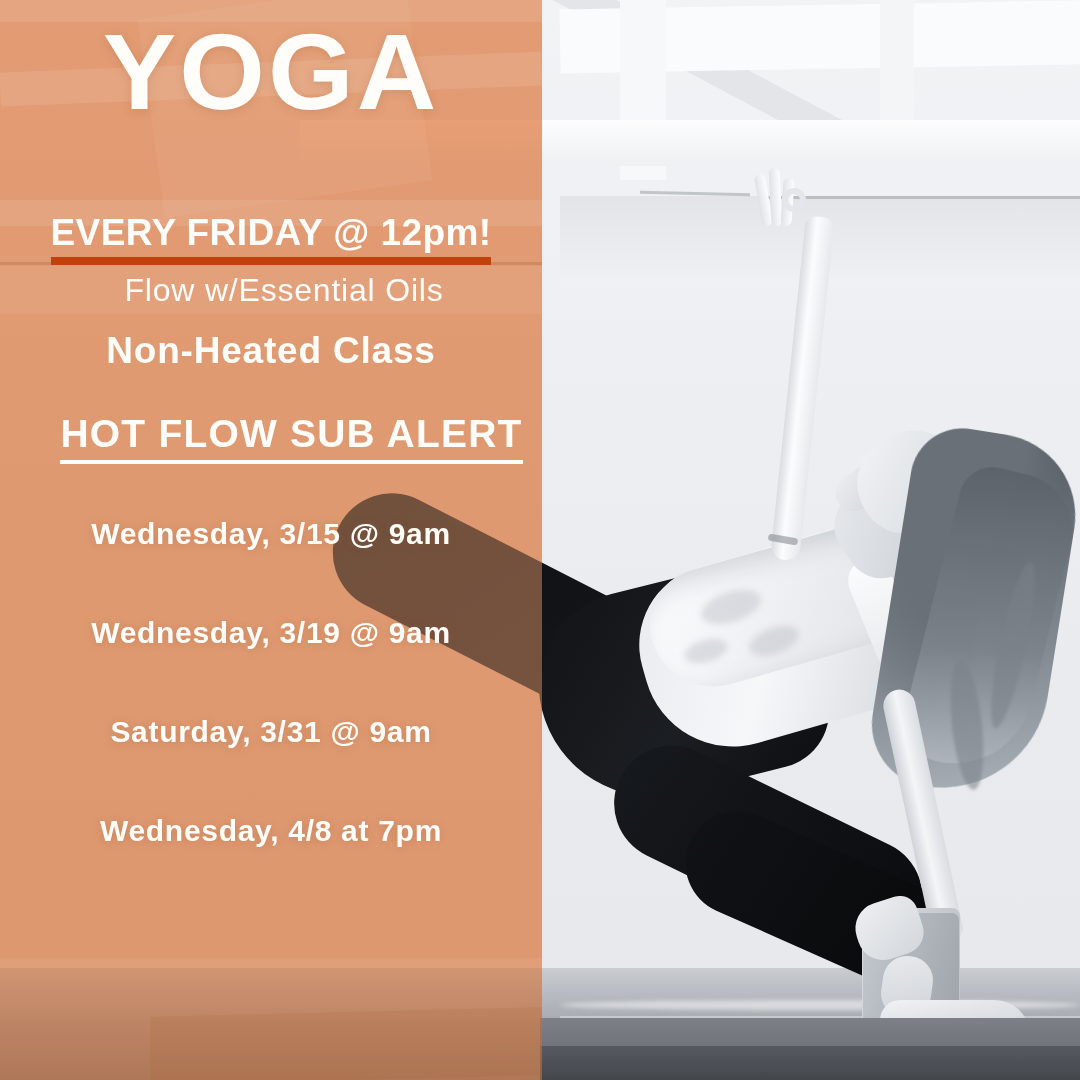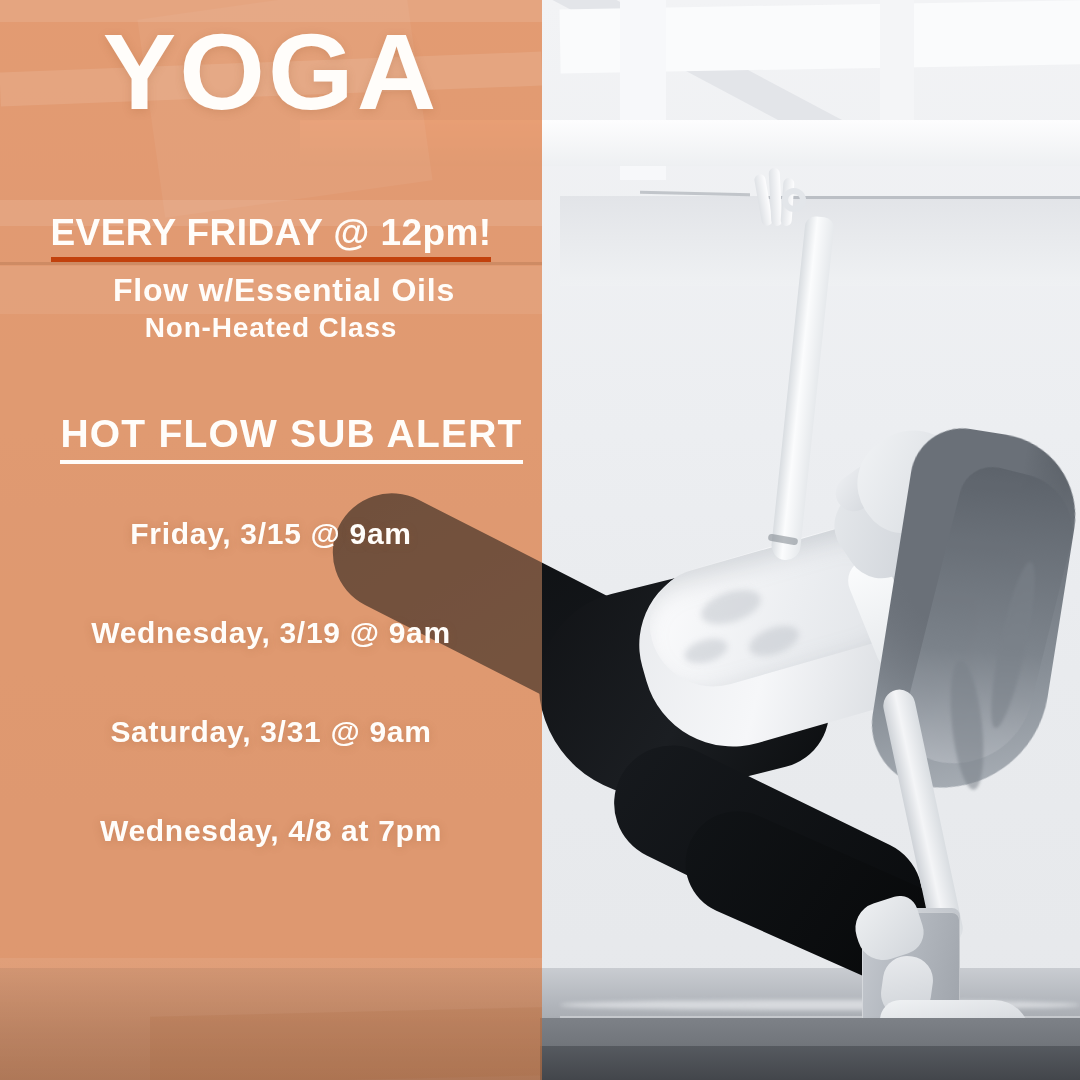--- a/index.html
+++ b/index.html
@@ -262,29 +262,29 @@
     position:absolute; left:0; top:143px; width:542px;
     font-size:25px; font-weight:700; letter-spacing:3.6px;
     text-shadow:0 1px 6px rgba(150,85,45,.22);
   }
 
   .friday{
     position:absolute; left:0; top:212px; width:542px;
     font-size:37px; font-weight:700; letter-spacing:.4px;
   }
   .friday span.u{
-    border-bottom:5px solid #c2410c; padding-bottom:4px;
+    border-bottom:8px solid #c2410c; padding-bottom:4px;
   }
   .sub1{
     position:absolute; left:0; top:272px; width:568px;
-    font-size:32px; font-weight:700; letter-spacing:.8px;
+    font-size:32px; font-weight:400; letter-spacing:.8px;
   }
   .sub2{
-    position:absolute; left:0; top:312px; width:542px;
-    font-size:28px; font-weight:700; letter-spacing:.8px;
+    position:absolute; left:0; top:330px; width:542px;
+    font-size:37px; font-weight:700; letter-spacing:.8px;
   }
 
   .alert{
     position:absolute; left:0; top:412px; width:583px;
     font-size:39px; font-weight:700; letter-spacing:1.2px;
   }
   .alert span.u{
     border-bottom:4px solid #fffdfa; padding-bottom:5px;
   }
 
@@ -381,20 +381,20 @@
       <span class="u">EVERY FRIDAY @ 12pm!</span>
     </div>
     <div class="sub1">Flow w/Essential Oils</div>
     <div class="sub2">Non-Heated Class</div>
 
     <div class="alert">
       <span class="u">HOT FLOW SUB ALERT</span>
     </div>
 
     <div class="dates">
-      <div class="date-row">Friday, 3/15 @ 9am</div>
+      <div class="date-row">Wednesday, 3/15 @ 9am</div>
       <div class="date-row">Wednesday, 3/19 @ 9am</div>
       <div class="date-row">Saturday, 3/31 @ 9am</div>
       <div class="date-row">Wednesday, 4/8 at 7pm</div>
     </div>
 
   </div>
 </div>
 
 </body></html>

